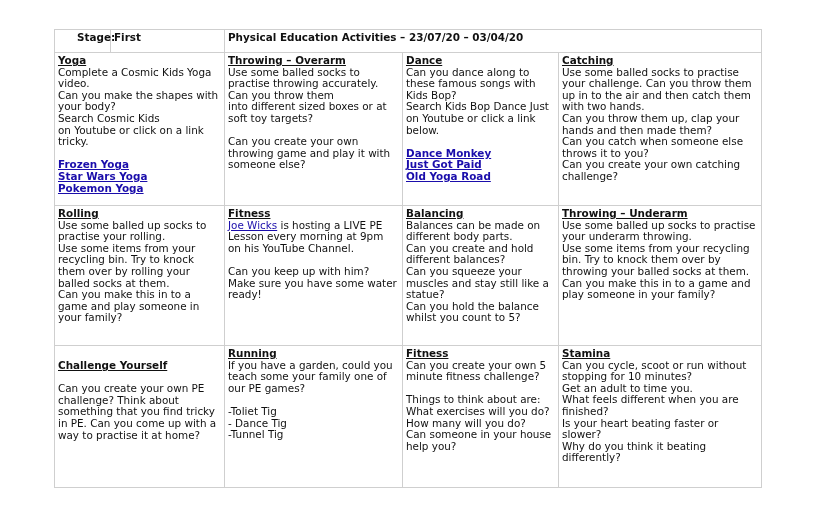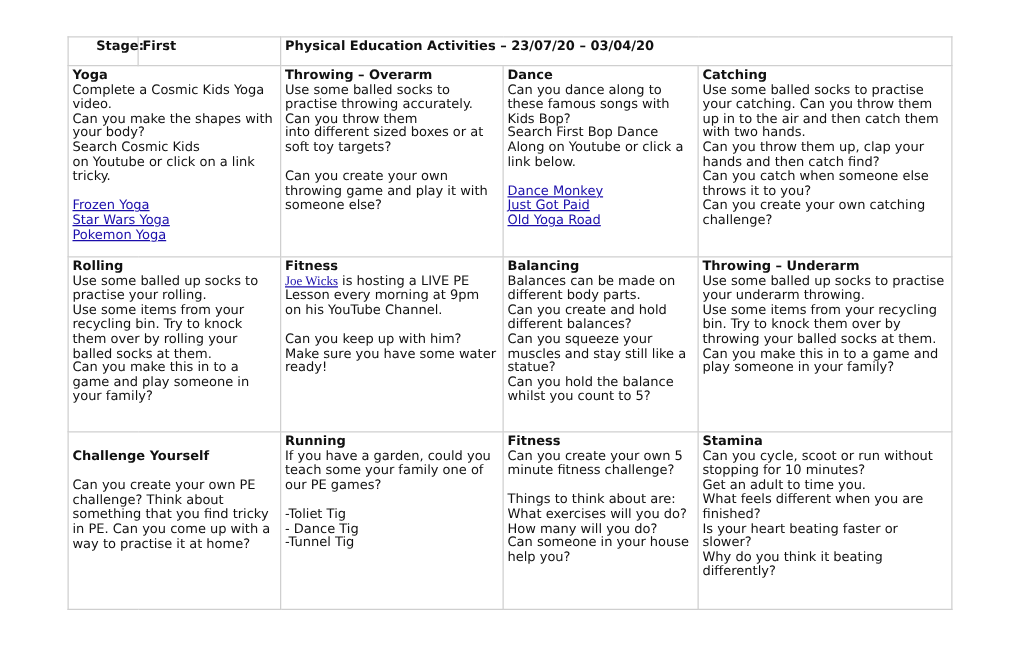--- a/index.html
+++ b/index.html
@@ -4,24 +4,24 @@
 <style>
   html, body { margin: 0; padding: 0; background: #ffffff; }
   body { width: 820px; height: 524px; position: relative; overflow: hidden;
          font-family: "DejaVu Sans", sans-serif; color: #111; }
   table.plan { position: absolute; left: 54px; top: 29px; width: 707px;
                border-collapse: collapse; table-layout: fixed; }
   table.plan td { border: 1px solid #cfcfcf; padding: 2px 3px; vertical-align: top;
                   text-align: left; font-size: 10.4px; line-height: 11.6px; }
   .hdr td { height: 18px; vertical-align: middle; font-weight: bold; font-size: 10.6px; }
   .hdr td.stage { text-align: center; padding-left: 22px; }
-  .title { font-weight: bold; }
+  .title { font-weight: bold; text-decoration: underline; }
   .line { display: block; white-space: pre-wrap; }
-  .link { color: #1a0dab; text-decoration: underline; display: block; cursor: pointer; }
-  .inline-link { color: #1a0dab; text-decoration: underline; cursor: pointer; font-family: Liberation Serif, serif; }
+  .link { color: #1a0dab; text-decoration: underline; display: block; cursor: pointer; font-weight: bold; }
+  .inline-link { color: #1a0dab; text-decoration: underline; cursor: pointer; }
   .gap { display: block; height: 11.6px; }
   tr.r1 td { height: 148px; }
   tr.r2 td { height: 135px; }
   tr.r3 td { height: 125px; }
   .vc { padding-top: 14px !important; }
 </style>
 </head>
 <body>
 
 <table class="plan">
@@ -55,30 +55,30 @@
       <span class="title">Throwing – Overarm </span>
       <span class="line">Use some balled socks to practise throwing accurately.</span>
       <span class="line">Can you throw them</span>
       <span class="line">into different sized boxes or at soft toy targets?</span>
       <span class="gap"></span>
       <span class="line">Can you create your own throwing game and play it with someone else?</span>
     </td>
     <td>
       <span class="title">Dance</span>
       <span class="line">Can you dance along to these famous songs with Kids Bop?</span>
-      <span class="line">Search First Bop Dance Along on Youtube or click a link below.</span>
+      <span class="line">Search Kids Bop Dance Just on Youtube or click a link below.</span>
       <span class="gap"></span>
       <a class="link">Dance Monkey</a>
       <a class="link">Just Got Paid</a>
       <a class="link">Old Yoga Road</a>
     </td>
     <td>
       <span class="title">Catching</span>
-      <span class="line">Use some balled socks to practise your catching. Can you throw them up in to the air and then catch them with two hands.</span>
-      <span class="line">Can you throw them up, clap your hands and then catch find?</span>
+      <span class="line">Use some balled socks to practise your challenge. Can you throw them up in to the air and then catch them with two hands.</span>
+      <span class="line">Can you throw them up, clap your hands and then made them?</span>
       <span class="line">Can you catch when someone else throws it to you?</span>
       <span class="line">Can you create your own catching challenge?</span>
     </td>
   </tr>
 
   <tr class="r2">
     <td colspan="2">
       <span class="title">Rolling</span>
       <span class="line">Use some balled up socks to practise your rolling.</span>
       <span class="line">Use some items from your recycling bin. Try to knock them over by rolling your balled socks at them.</span>

